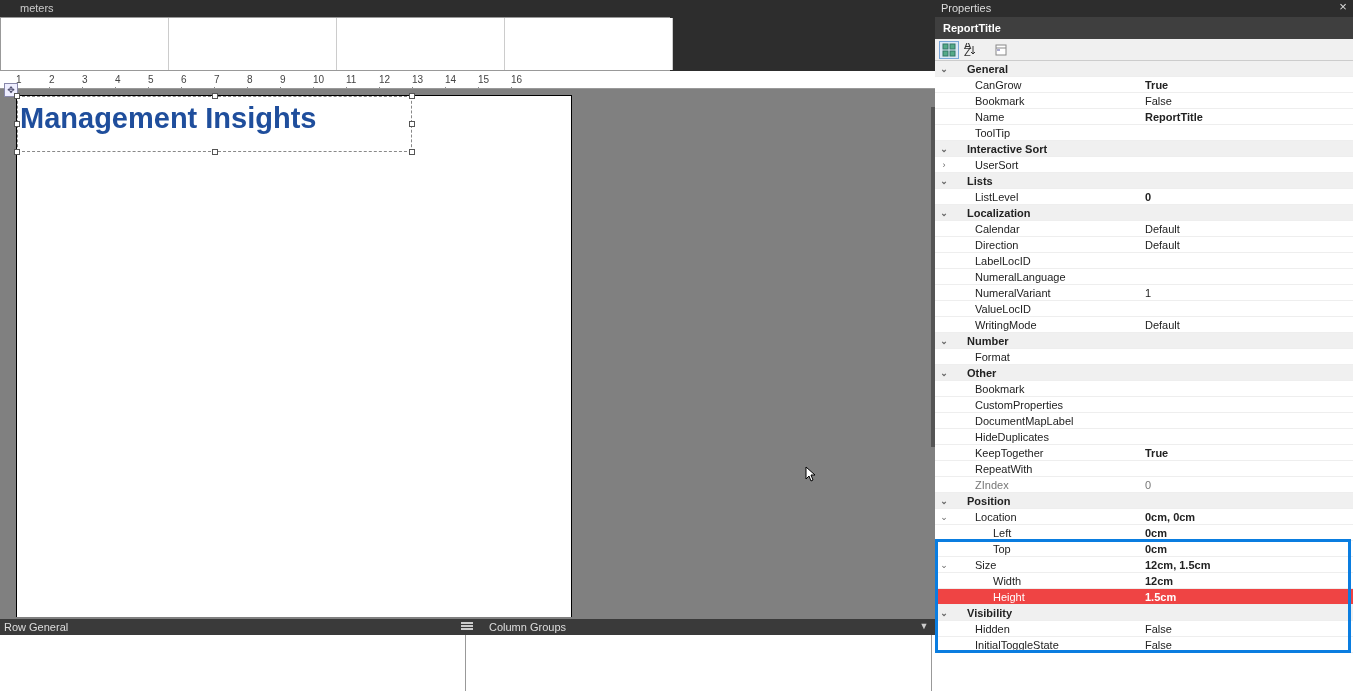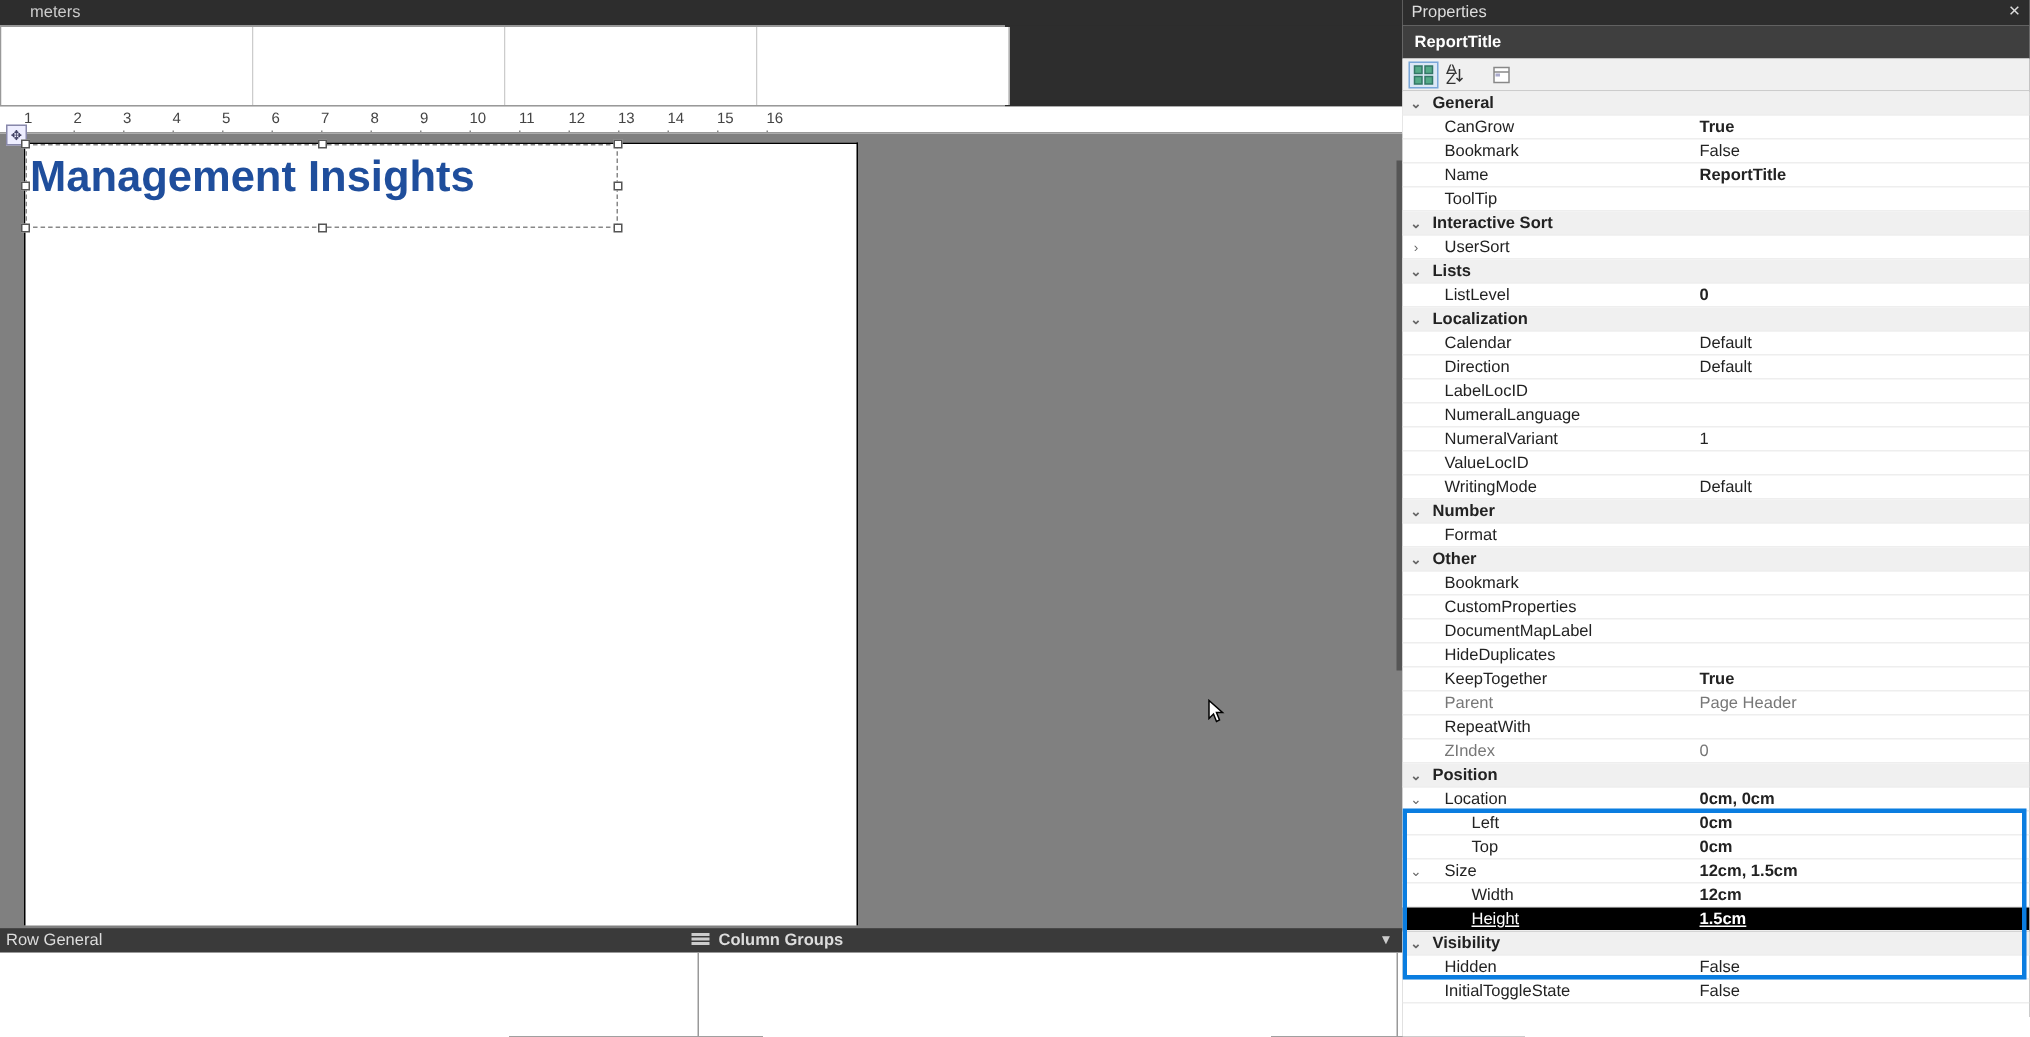--- a/index.html
+++ b/index.html
@@ -27,49 +27,49 @@
 .sel-se { bottom: -4px; right: -4px; }
 .sel-s  { bottom: -4px; left: calc(50% - 3px); }
 .sel-sw { bottom: -4px; left: -4px; }
 .sel-w  { top: calc(50% - 3px); left: -4px; }
 .move-grip { position: absolute; top: -14px; left: -14px; width: 14px; height: 14px; background: #eef; border: 1px solid #88a; font-size: 9px; text-align: center; line-height: 12px; color: #446; }
 .vscroll-indicator { position: absolute; right: 0; top: 36px; width: 4px; height: 340px; background: #555; }
 
 
 .groups-bar { position: absolute; left: 0; top: 619px; width: 935px; height: 16px; background: #3a3a3a; color: #ddd; display: flex; align-items: center; }
 .groups-left { flex: 0 0 455px; padding-left: 4px; }
-.groups-right { flex: 1; padding-left: 6px; display: flex; align-items: center; gap: 6px; font-weight: bold; }
+.groups-right { flex: 1; padding-left: 6px; display: flex; align-items: center; gap: 16px; }
 .groups-icon { display: inline-block; width: 12px; height: 10px; }
 .groups-icon span { display: block; width: 12px; height: 2px; background: #ccc; margin-bottom: 1px; }
 .groups-dropdown { position: absolute; right: 4px; top: 2px; width: 14px; height: 12px; color: #ccc; text-align: center; line-height: 11px; font-size: 9px; }
 .groups-body { position: absolute; left: 0; top: 635px; width: 935px; height: 56px; background: #fff; display: flex; }
 .groups-body .col { flex: 0 0 466px; border-right: 1px solid #999; }
 
 
 .props-panel { position: absolute; top: 0; right: 0; width: 418px; height: 691px; background: #f0f0f0; display: flex; flex-direction: column; }
 .props-title { background: #2d2d2d; color: #ddd; height: 17px; line-height: 17px; padding: 0 6px; position: relative; }
 .props-close { position: absolute; right: 4px; top: 1px; width: 12px; height: 12px; color: #ddd; font-size: 13px; line-height: 12px; text-align: center; cursor: pointer; }
 .props-object { background: #3f3f3f; color: #fff; font-weight: bold; height: 22px; line-height: 22px; padding: 0 8px; }
 .props-toolbar { height: 22px; background: #f0f0f0; border-bottom: 1px solid #ccc; display: flex; align-items: center; padding-left: 4px; gap: 2px; }
 .tool-btn { width: 20px; height: 18px; border: 1px solid transparent; display: flex; align-items: center; justify-content: center; }
 .tool-btn.active { border: 1px solid #7aa7d8; background: #dce8f6; }
 .tool-btn svg { width: 14px; height: 14px; }
 
 .props-grid { flex: 1; overflow-y: auto; background: #fff; position: relative; }
 .prop-row { display: flex; height: 16px; line-height: 16px; border-bottom: 1px solid #eee; }
 .prop-cat { background: #f0f0f0; font-weight: bold; color: #333; }
 .prop-expand { flex: 0 0 18px; text-align: center; color: #666; font-size: 9px; }
-.prop-name { flex: 0 0 176px; padding-left: 2px; color: #222; overflow: hidden; white-space: nowrap; }
+.prop-name { flex: 0 0 176px; padding-left: 2px; color: #222; overflow: hidden; white-space: nowrap; margin-left: 12px; }
 .prop-name.indent1 { padding-left: 10px; }
 .prop-name.indent2 { padding-left: 28px; }
 .prop-name.dimmed { color: #777; }
 .prop-value { flex: 1; padding-left: 4px; color: #222; overflow: hidden; white-space: nowrap; }
 .prop-value.bold { font-weight: bold; }
 .prop-value.dimmed { color: #777; }
-.prop-row.selected { background: #000000; color: #fff; text-decoration: underline; }
+.prop-row.selected { background: #ef4444; color: #fff; }
 .prop-row.selected .prop-name, .prop-row.selected .prop-value, .prop-row.selected .prop-expand { color: #fff; }
 
 .highlight-box { position: absolute; border: 3px solid #0a7de0; pointer-events: none; }
 
 
 .cursor-img { position: absolute; width: 12px; height: 18px; pointer-events: none; }
 </style>
 </head>
 <body>
 
@@ -284,25 +284,20 @@
         <div class="prop-name indent1">HideDuplicates</div>
         <div class="prop-value"></div>
       </div>
       <div class="prop-row">
         <div class="prop-expand"></div>
         <div class="prop-name indent1">KeepTogether</div>
         <div class="prop-value bold">True</div>
       </div>
       <div class="prop-row">
         <div class="prop-expand"></div>
-        <div class="prop-name indent1 dimmed">Parent</div>
-        <div class="prop-value dimmed">Page Header</div>
-      </div>
-      <div class="prop-row">
-        <div class="prop-expand"></div>
         <div class="prop-name indent1">RepeatWith</div>
         <div class="prop-value"></div>
       </div>
       <div class="prop-row">
         <div class="prop-expand"></div>
         <div class="prop-name indent1 dimmed">ZIndex</div>
         <div class="prop-value dimmed">0</div>
       </div>
       <div class="prop-row prop-cat">
         <div class="prop-expand">⌄</div>

